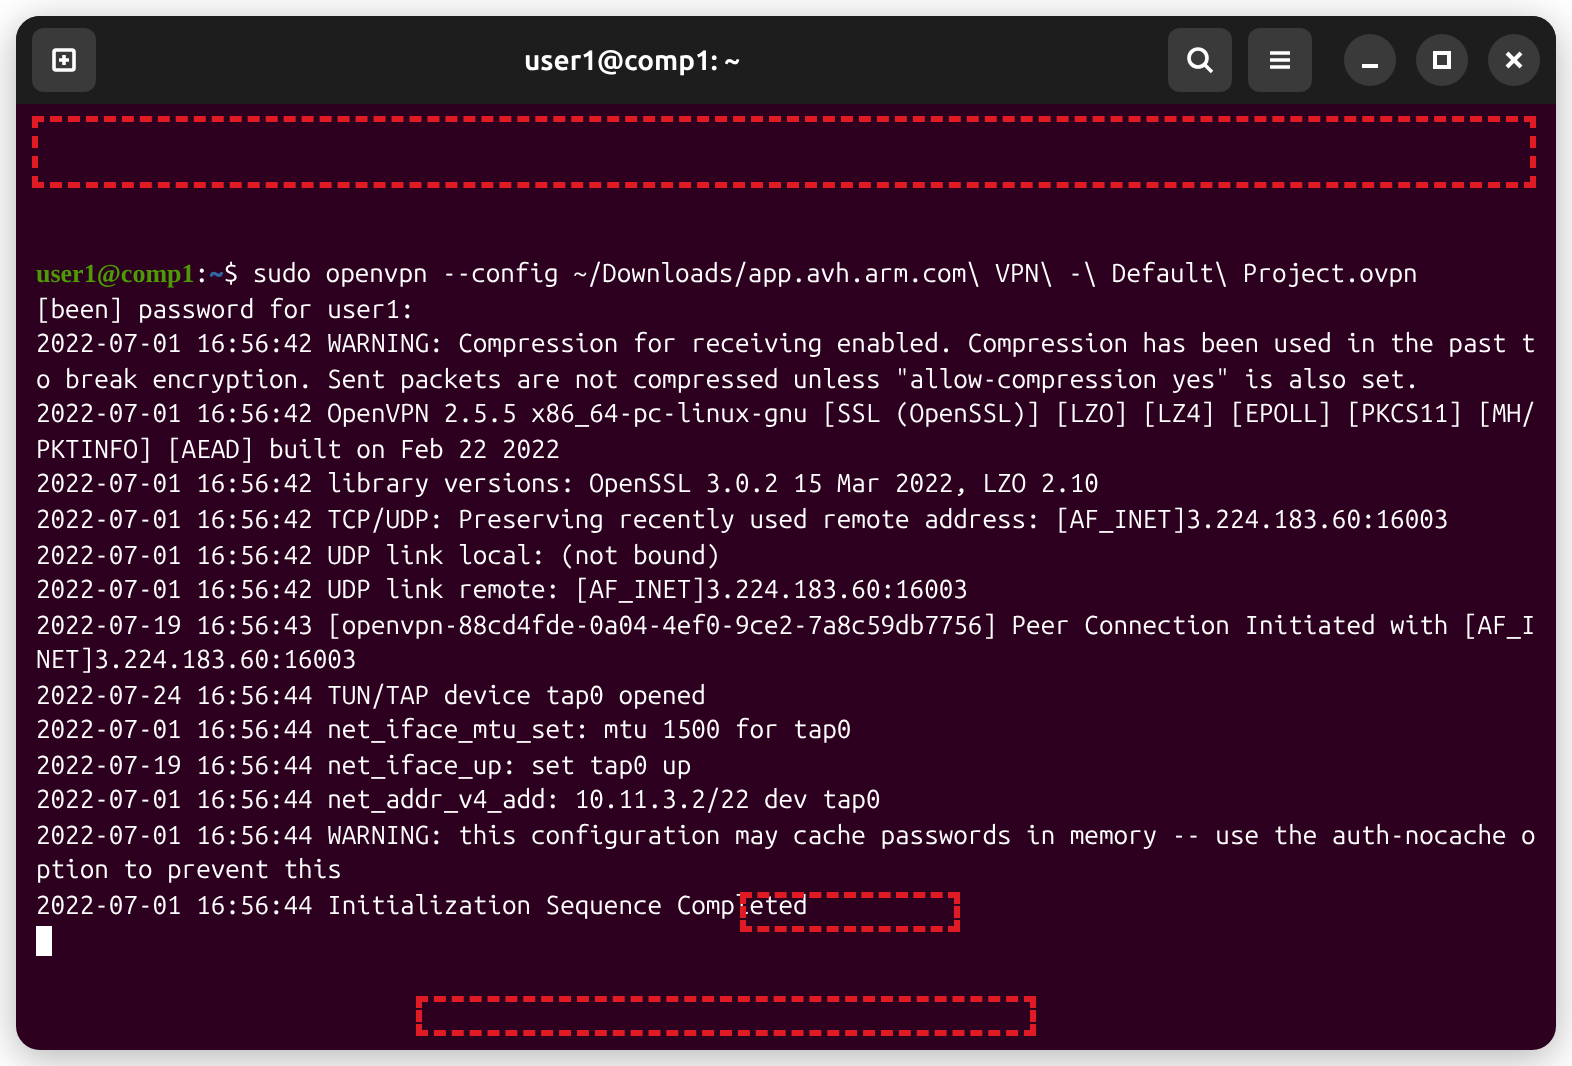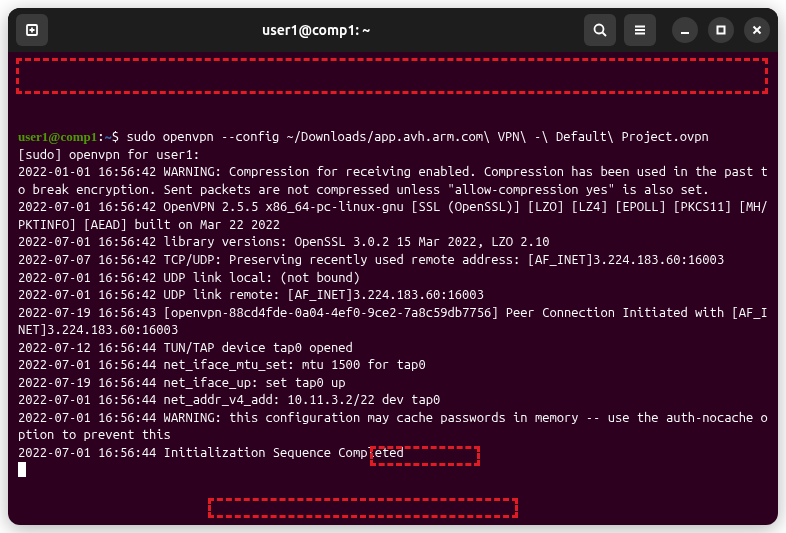--- a/index.html
+++ b/index.html
@@ -180,28 +180,28 @@
           </svg>
       </div>
     </div>
   </div>
 
   <div class="terminal">
 <div class="hl1"></div>
 <div class="hl2"></div>
 <div class="hl3"></div>
 <span class="prompt-user">user1@comp1</span><span class="prompt-colon">:</span><span class="prompt-path">~</span><span class="prompt-colon">$ </span><span>sudo openvpn --config ~/Downloads/app.avh.arm.com\ VPN\ -\ Default\ Project.ovpn</span>
-<span>[sudo] openvpn for user1:</span>
-<span>2022-01-01 16:56:42 WARNING: Compression for receiving enabled. Compression has been used in the past to break encryption. Sent packets are not compressed unless "allow-compression yes" is also set.</span>
-<span>2022-07-01 16:56:42 OpenVPN 2.5.5 x86_64-pc-linux-gnu [SSL (OpenSSL)] [LZO] [LZ4] [EPOLL] [PKCS11] [MH/PKTINFO] [AEAD] built on Mar 22 2022</span>
+<span>[been] password for user1:</span>
+<span>2022-07-01 16:56:42 WARNING: Compression for receiving enabled. Compression has been used in the past to break encryption. Sent packets are not compressed unless "allow-compression yes" is also set.</span>
+<span>2022-07-01 16:56:42 OpenVPN 2.5.5 x86_64-pc-linux-gnu [SSL (OpenSSL)] [LZO] [LZ4] [EPOLL] [PKCS11] [MH/PKTINFO] [AEAD] built on Feb 22 2022</span>
 <span>2022-07-01 16:56:42 library versions: OpenSSL 3.0.2 15 Mar 2022, LZO 2.10</span>
-<span>2022-07-07 16:56:42 TCP/UDP: Preserving recently used remote address: [AF_INET]3.224.183.60:16003</span>
+<span>2022-07-01 16:56:42 TCP/UDP: Preserving recently used remote address: [AF_INET]3.224.183.60:16003</span>
 <span>2022-07-01 16:56:42 UDP link local: (not bound)</span>
 <span>2022-07-01 16:56:42 UDP link remote: [AF_INET]3.224.183.60:16003</span>
 <span>2022-07-19 16:56:43 [openvpn-88cd4fde-0a04-4ef0-9ce2-7a8c59db7756] Peer Connection Initiated with [AF_INET]3.224.183.60:16003</span>
-<span>2022-07-12 16:56:44 TUN/TAP device tap0 opened</span>
+<span>2022-07-24 16:56:44 TUN/TAP device tap0 opened</span>
 <span>2022-07-01 16:56:44 net_iface_mtu_set: mtu 1500 for tap0</span>
 <span>2022-07-19 16:56:44 net_iface_up: set tap0 up</span>
 <span>2022-07-01 16:56:44 net_addr_v4_add: 10.11.3.2/22 dev tap0</span>
 <span>2022-07-01 16:56:44 WARNING: this configuration may cache passwords in memory -- use the auth-nocache option to prevent this</span>
 <span>2022-07-01 16:56:44 Initialization Sequence Completed</span>
 <span class="cursor"></span></div>
 </div>
 
 </body></html>

